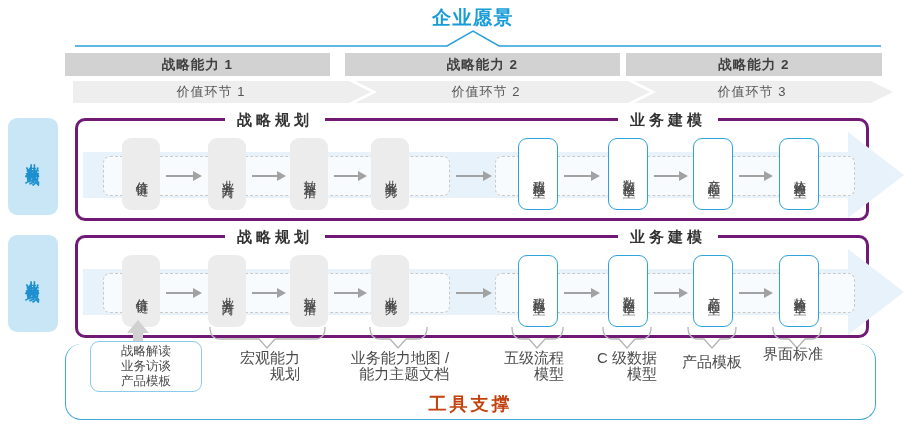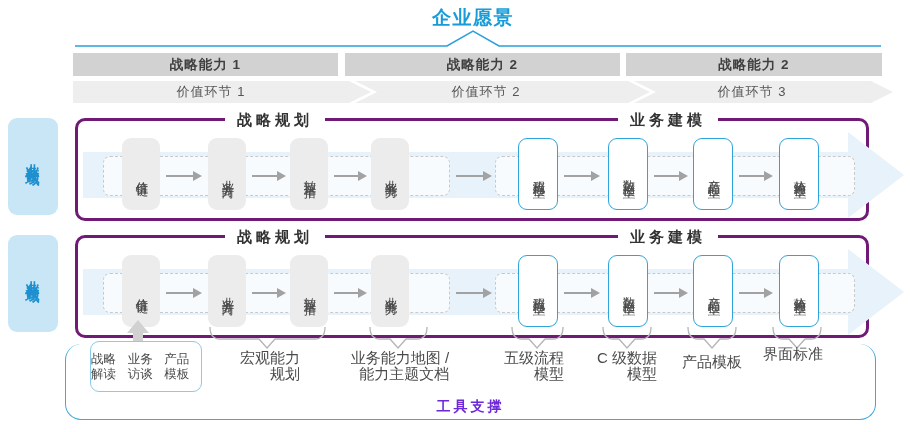--- a/index.html
+++ b/index.html
@@ -32,44 +32,44 @@
   .fbox.gray{width:38px;background:#ececec}
   .fbox.blue{width:40px;background:#fff;border:1.5px solid #2da4da}
   .farrow{position:absolute;top:54px;height:2px;background:#a2a2a2;z-index:4}
   .farrow::after{content:"";position:absolute;right:-9px;top:-4.5px;width:0;height:0;
                  border-left:9px solid #a2a2a2;border-top:5px solid transparent;
                  border-bottom:5px solid transparent}
   .ann{position:absolute;transform:translateX(-50%);text-align:right;font-size:15px;
        color:#4a4a4a;line-height:16px;white-space:nowrap;z-index:7}
   .sources-box{position:absolute;left:90px;top:341px;width:110px;height:49px;
                border:1.3px solid #8ccaea;border-radius:9px;background:#fff;
-               display:flex;flex-direction:row;align-items:center;justify-content:center;
+               display:flex;flex-direction:column;align-items:center;justify-content:center;
                font-size:12.5px;color:#4a4a4a;line-height:15px;z-index:7}
   .tool-box{position:absolute;left:65px;top:344px;width:811px;height:76px;
             border:1.6px solid #43a7d9;border-top:none;border-radius:16px;box-sizing:border-box;z-index:1}
   .tool-label{position:absolute;left:50%;bottom:3px;transform:translateX(-50%);
-              font-size:14px;font-weight:bold;color:#6d28d9;letter-spacing:3px;white-space:nowrap}
+              font-size:18px;font-weight:bold;color:#c2410c;letter-spacing:3px;white-space:nowrap}
 </style>
 </head>
 <body>
 
 <div class="stage">
 
   <svg class="overlay" width="910" height="432">
     <path d="M75,46 L447,46 L473,31 L499,46 L881,46" fill="none" stroke="#2aa0da" stroke-width="1.5"></path>
     <polygon points="73,81 349,81 371,92 349,103 73,103" fill="#eeeeee"></polygon>
     <polygon points="355,81 628,81 650,92 628,103 355,103 377,92" fill="#eeeeee"></polygon>
     <polygon points="634,81 871,81 893,92 871,103 634,103 656,92" fill="#eeeeee"></polygon>
   </svg>
 
   <div class="title-row">
     <span>企业愿景</span>
   </div>
 
-  <div class="cap-bar" style="left:73px;width:265px">战略能力 1</div>
+  <div class="cap-bar" style="left:65px;width:265px">战略能力 1</div>
   <div class="cap-bar" style="left:345px;width:275px">战略能力 2</div>
   <div class="cap-bar" style="left:626px;width:256px">战略能力 2</div>
 
   <div class="chev-label" style="left:211px">价值环节 1</div>
   <div class="chev-label" style="left:486px">价值环节 2</div>
   <div class="chev-label" style="left:752px">价值环节 3</div>
 
   <div class="domain-box" style="top:118px">
     <span>业务领域 1</span>
   </div>

